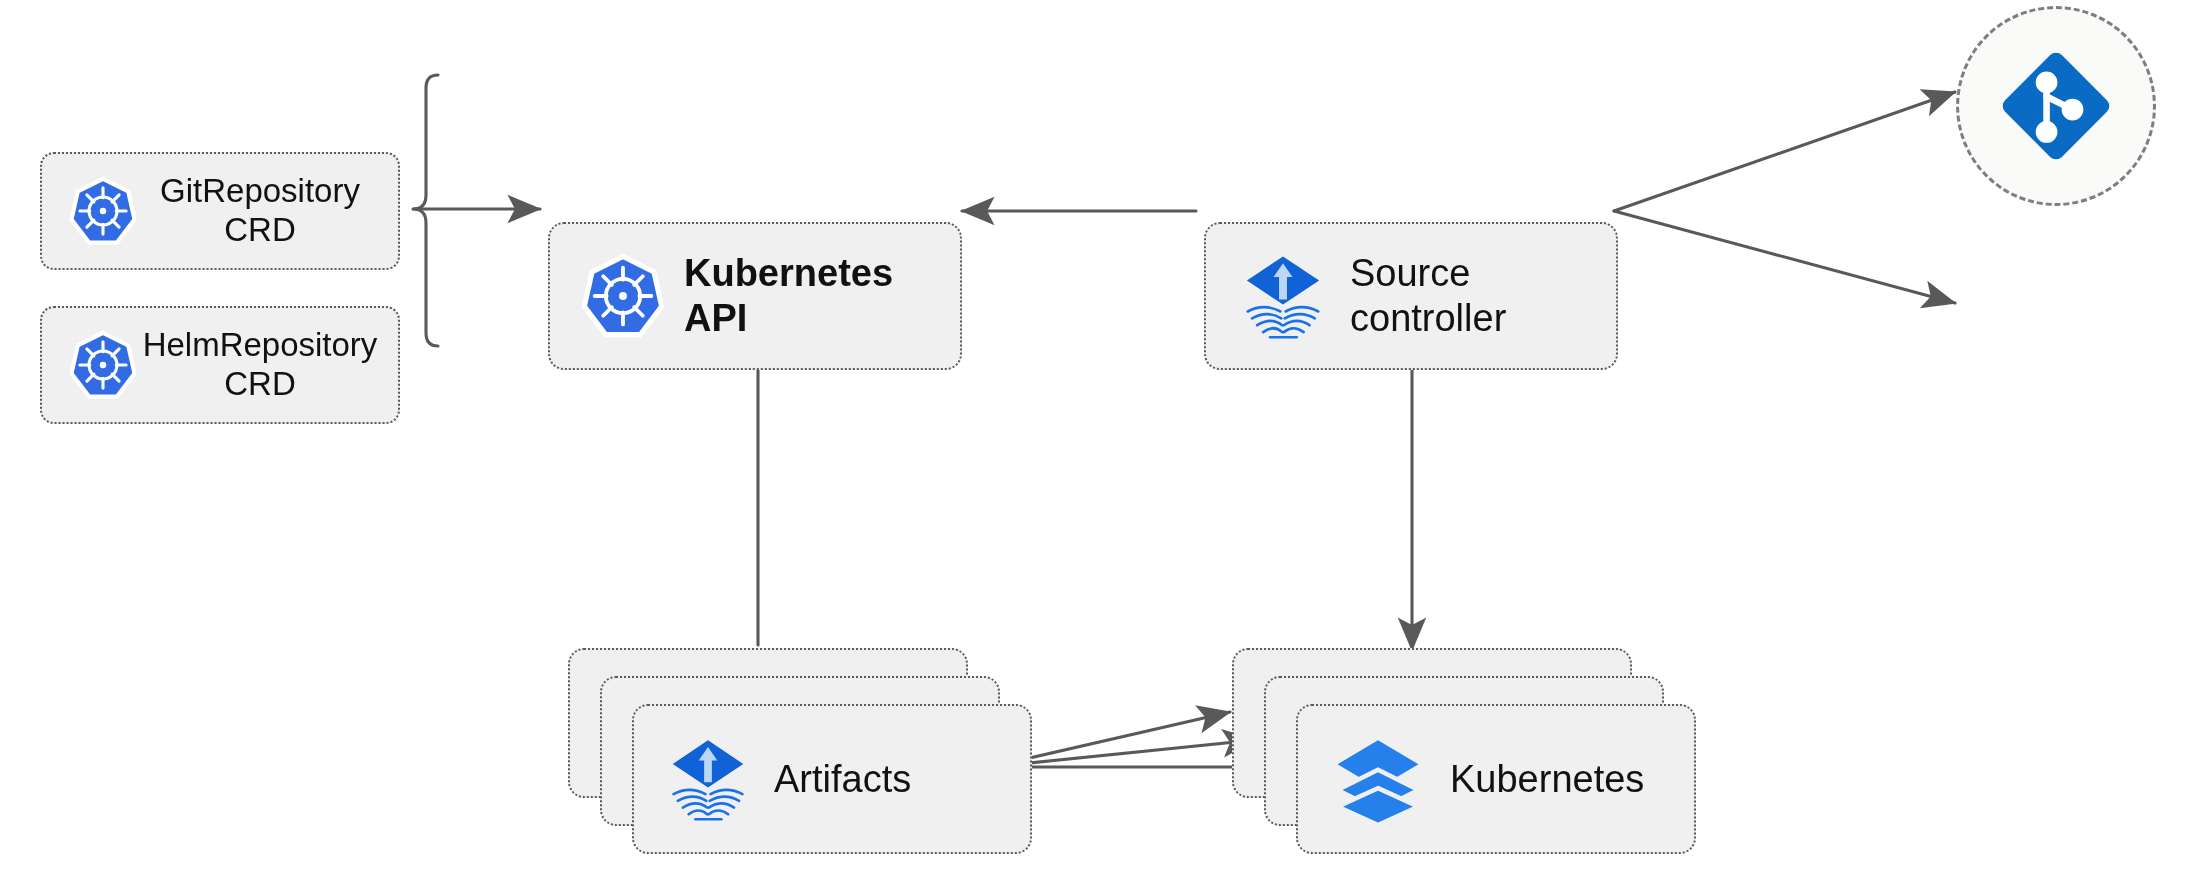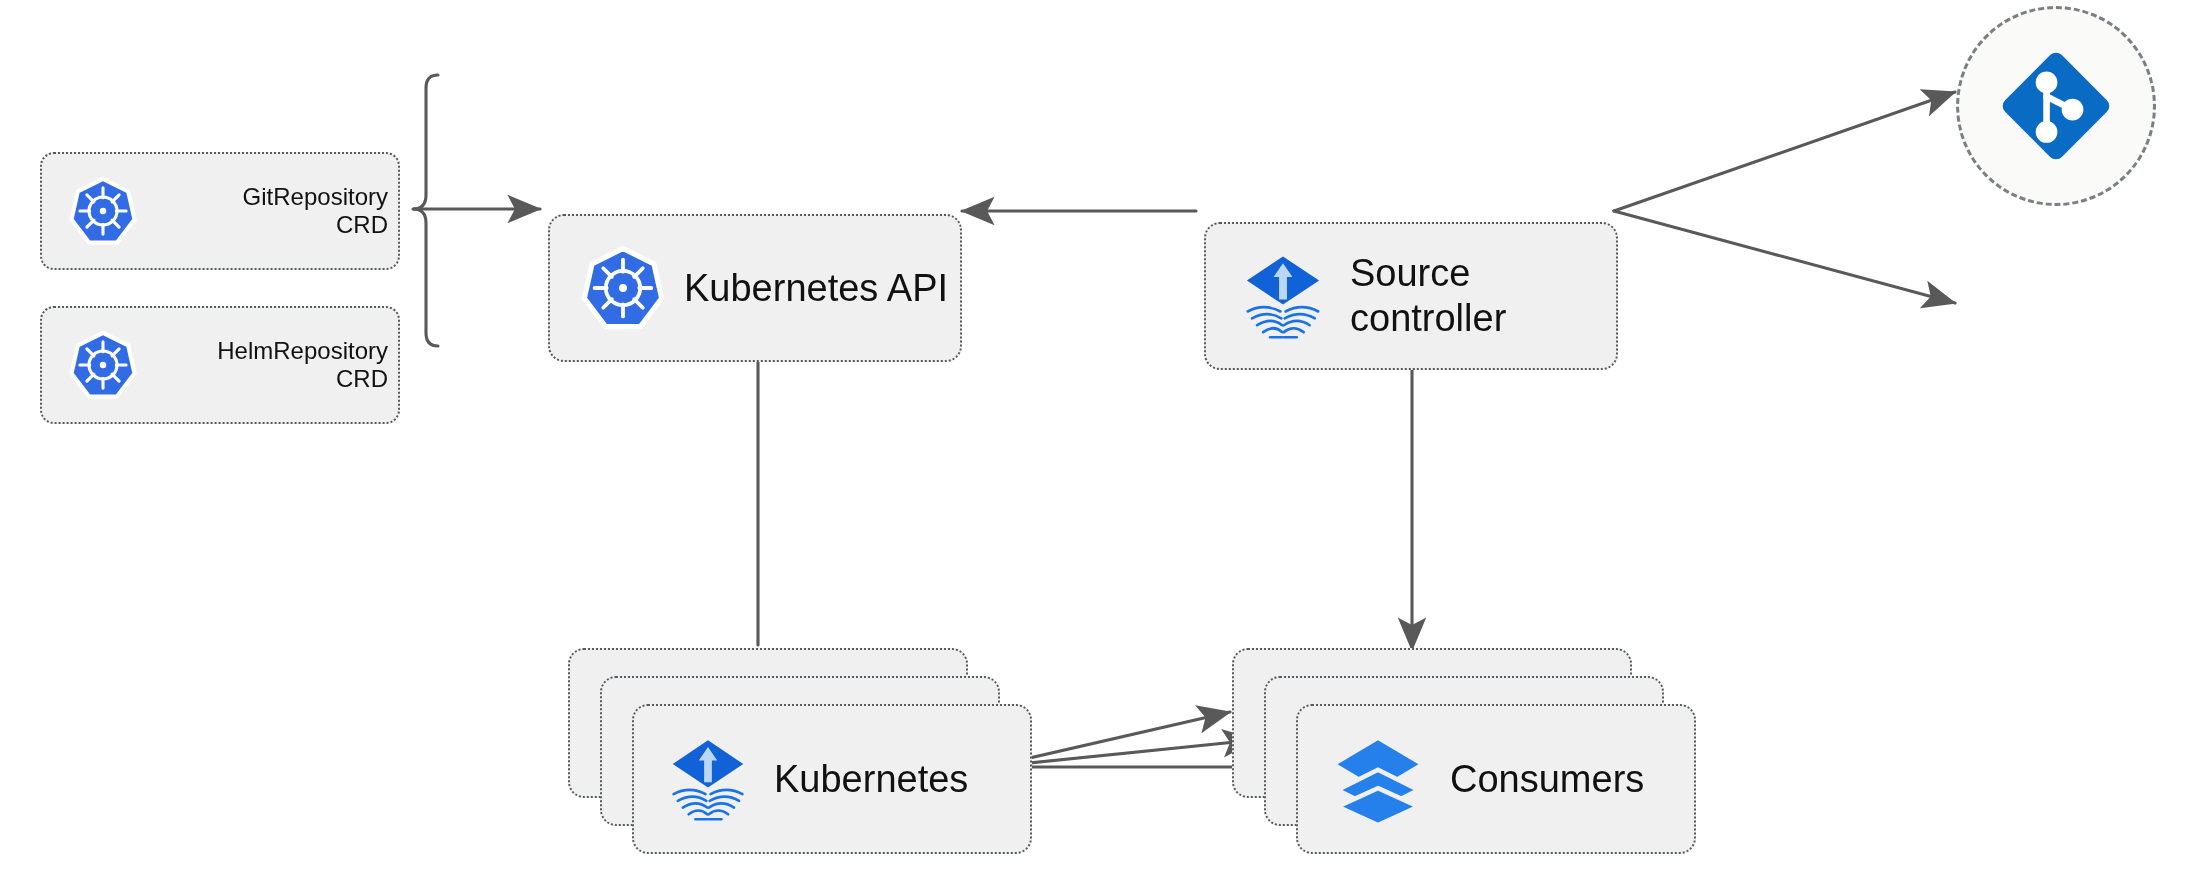--- a/index.html
+++ b/index.html
@@ -7,21 +7,21 @@
        font-family:"Liberation Sans","DejaVu Sans",sans-serif;color:#111111;}
 
   #stage{position:absolute;left:0;top:0;width:2198px;height:878px;}
 
   
   .node{position:absolute;background:#f0f0f0;border:2.4px dotted #555a5e;
         border-radius:16px;box-sizing:border-box;display:flex;align-items:center;}
   .node .label{color:#111;line-height:1.18;}
 
   .crd{width:360px;height:118px;border-radius:14px;}
-  .crd .label{font-size:24px;text-align:right;flex:1;margin-left:-6px;padding-right:10px;}
+  .crd .label{font-size:33px;text-align:center;flex:1;margin-left:-6px;padding-right:10px;}
 
   .ghost{position:absolute;background:#f0f0f0;border:2.4px dotted #555a5e;
          border-radius:16px;box-sizing:border-box;}
 
   
   .circ{position:absolute;border:3px dashed #7a7f83;border-radius:50%;
         background:#fafaf9;box-sizing:border-box;
         display:flex;align-items:center;justify-content:center;}
 
   svg{display:block;overflow:visible;}
@@ -102,21 +102,21 @@
           <line x1="37" y1="63" x2="27" y2="73"></line>
         </g>
       </svg>
     </span>
     <span class="label">
       <span>HelmRepository</span><br>
       <span>CRD</span>
     </span>
   </div>
 
-  <div class="node" style="left:548px;top:214px;width:414px;height:148px;">
+  <div class="node" style="left:548px;top:222px;width:414px;height:148px;font-weight:bold;">
     <span style="margin-left:30px;flex:0 0 auto;">
       <svg width="86" height="86" viewBox="0 0 100 100">
         <polygon points="50,4 86,22 95,62 70,95 30,95 5,62 14,22" fill="#326ce5" stroke="#ffffff" stroke-width="6"></polygon>
         <g fill="none" stroke="#ffffff" stroke-width="4.4" stroke-linecap="round">
           <circle cx="50" cy="50" r="20"></circle>
           <circle cx="50" cy="50" r="4.6" fill="#ffffff" stroke="none"></circle>
           <line x1="50" y1="17" x2="50" y2="31"></line>
           <line x1="50" y1="69" x2="50" y2="83"></line>
           <line x1="17" y1="50" x2="31" y2="50"></line>
           <line x1="69" y1="50" x2="83" y2="50"></line>
@@ -189,29 +189,29 @@
           <path d="M52,78 Q70,68 87,78"></path>
           <path d="M20,86 Q36,76 49,86"></path>
           <path d="M51,86 Q66,76 81,86"></path>
           <path d="M27,94 Q39,85 49,94"></path>
           <path d="M51,94 Q62,85 74,94"></path>
           <path d="M35,100 L49,100"></path>
           <path d="M51,100 L66,100"></path>
         </g>
       </svg>
     </span>
-    <span class="label" style="font-size:38px;margin-left:24px;">Kubernetes</span>
+    <span class="label" style="font-size:38px;margin-left:24px;">Artifacts</span>
   </div>
 
   <div class="ghost" style="left:1232px;top:648px;width:400px;height:150px;"></div>
   <div class="ghost" style="left:1264px;top:676px;width:400px;height:150px;"></div>
   <div class="node" style="left:1296px;top:704px;width:400px;height:150px;">
     <span style="margin-left:34px;flex:0 0 auto;">
       <svg width="92" height="92" viewBox="0 0 100 100">
         <polygon points="50,8 94,34 50,60 6,34" fill="#2680eb"></polygon>
         <polygon points="50,40 94,62 50,84 6,62" fill="#2680eb" stroke="#f0f0f0" stroke-width="5"></polygon>
         <polygon points="50,60 94,80 50,100 6,80" fill="#2680eb" stroke="#f0f0f0" stroke-width="5"></polygon>
       </svg>
     </span>
-    <span class="label" style="font-size:38px;margin-left:26px;">Consumers</span>
+    <span class="label" style="font-size:38px;margin-left:26px;">Kubernetes</span>
   </div>
 
 </div>
 
 </body></html>

